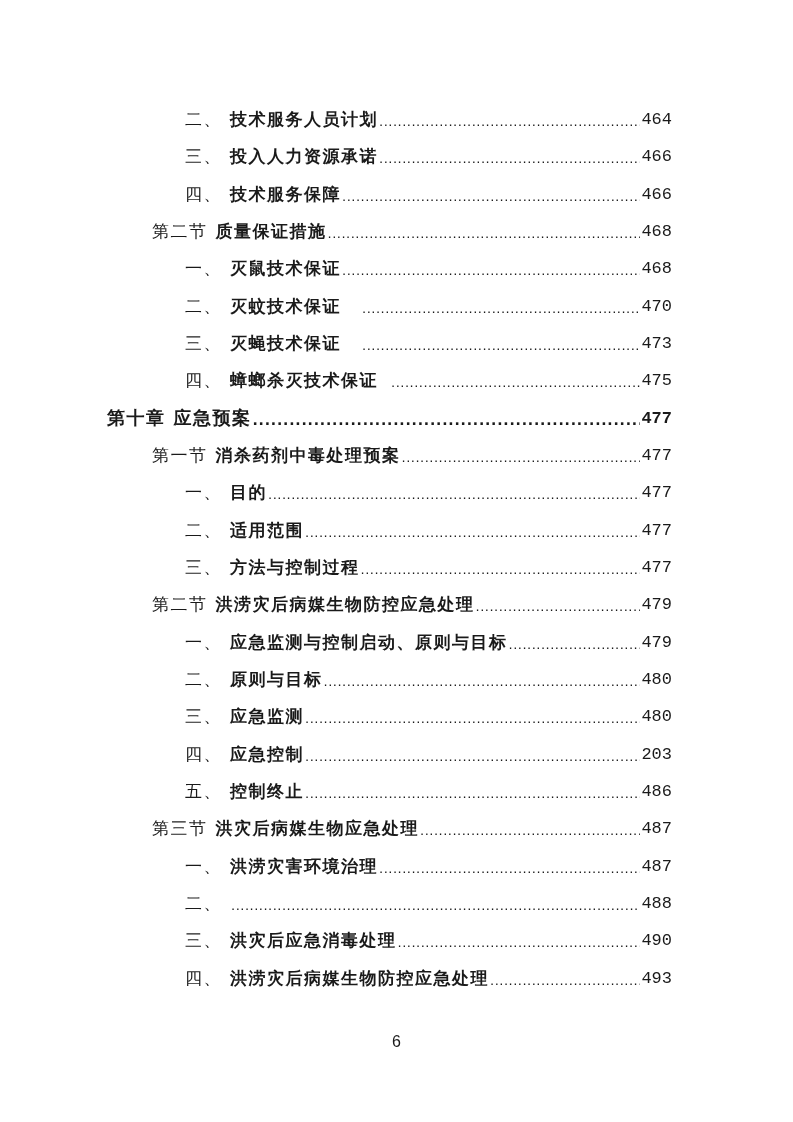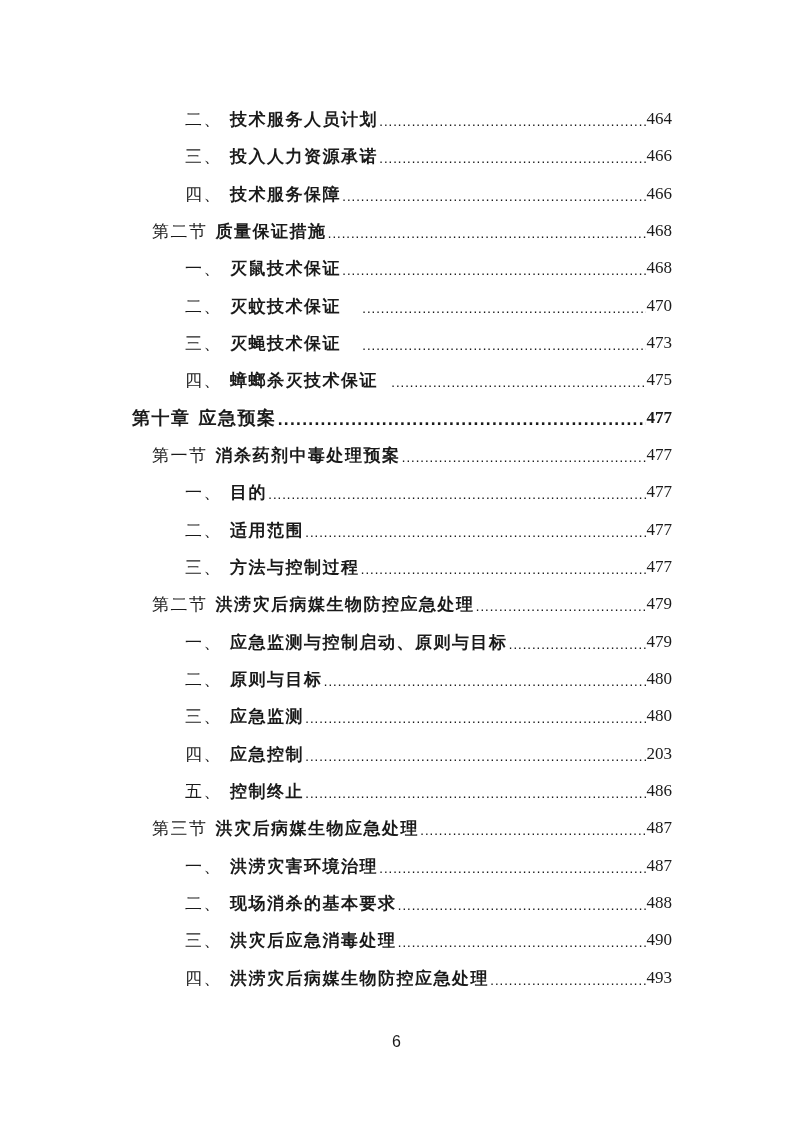--- a/index.html
+++ b/index.html
@@ -1,29 +1,29 @@
 <!DOCTYPE html>
 <html><head>
 <meta charset="utf-8">
 <style>
   html, body { margin:0; padding:0; background:#ffffff; }
   body { width:793px; height:1122px; position:relative; overflow:hidden;
          font-family: "DejaVu Sans", "Liberation Sans", sans-serif; color:#1a1a1a; }
   .toc { position:absolute; left:0; top:100px; width:793px; }
   .row { position:absolute; height:30px; display:flex; align-items:center; font-size:17px; right:121px; }
-  .row.lvl1 { left:132px; font-weight:bold; font-size:18px;justify-content:flex-end; }
+  .row.lvl1 { left:107px; font-weight:bold; font-size:18px;justify-content:flex-end; }
   .row.lvl2 { left:152px; }
   .row.lvl3 { left:185px; }
   .row .title { white-space:nowrap; letter-spacing:1.5px;font-weight:bold; }
   .row .prefix { white-space:nowrap; letter-spacing:1.5px; margin-right:8px; }
   .row .gap { width:20px; flex:none; }
   .row .dots { flex:1; overflow:hidden; white-space:nowrap; margin:0 1px; height:18px; position:relative; }
   .row .dots::before { content:"........................................................................................................................................................................................"; position:absolute; left:0; bottom:0; letter-spacing:0.5px; font-size:13px; line-height:13px; }
   .row.lvl1 .dots::before { font-weight:bold; font-size:14px; letter-spacing:0.8px; }
-  .row .page { white-space:nowrap; font-family:Liberation Serif, serif; font-size:17px; }
+  .row .page { white-space:nowrap; font-family:Liberation Mono, monospace; font-size:17px; }
   .row.lvl1 .page { font-weight:bold; }
   .page-number { position:absolute; left:0; width:793px; top:1033px; text-align:center; font-family:"Liberation Sans", sans-serif; font-size:16px; }
 </style>
 </head>
 <body>
 
 <div class="toc">
   <div class="row lvl3" style="top:4px">
     <span class="prefix">二、</span>
     <span class="title">技术服务人员计划</span>
@@ -148,21 +148,20 @@
     <span class="page">487</span>
   </div>
   <div class="row lvl3" style="top:751px">
     <span class="prefix">一、</span>
     <span class="title">洪涝灾害环境治理</span>
     <span class="dots"></span>
     <span class="page">487</span>
   </div>
   <div class="row lvl3" style="top:788px">
     <span class="prefix">二、</span>
-    <span class="title">现场消杀的基本要求</span>
     <span class="dots"></span>
     <span class="page">488</span>
   </div>
   <div class="row lvl3" style="top:825px">
     <span class="prefix">三、</span>
     <span class="title">洪灾后应急消毒处理</span>
     <span class="dots"></span>
     <span class="page">490</span>
   </div>
   <div class="row lvl3" style="top:863px">

